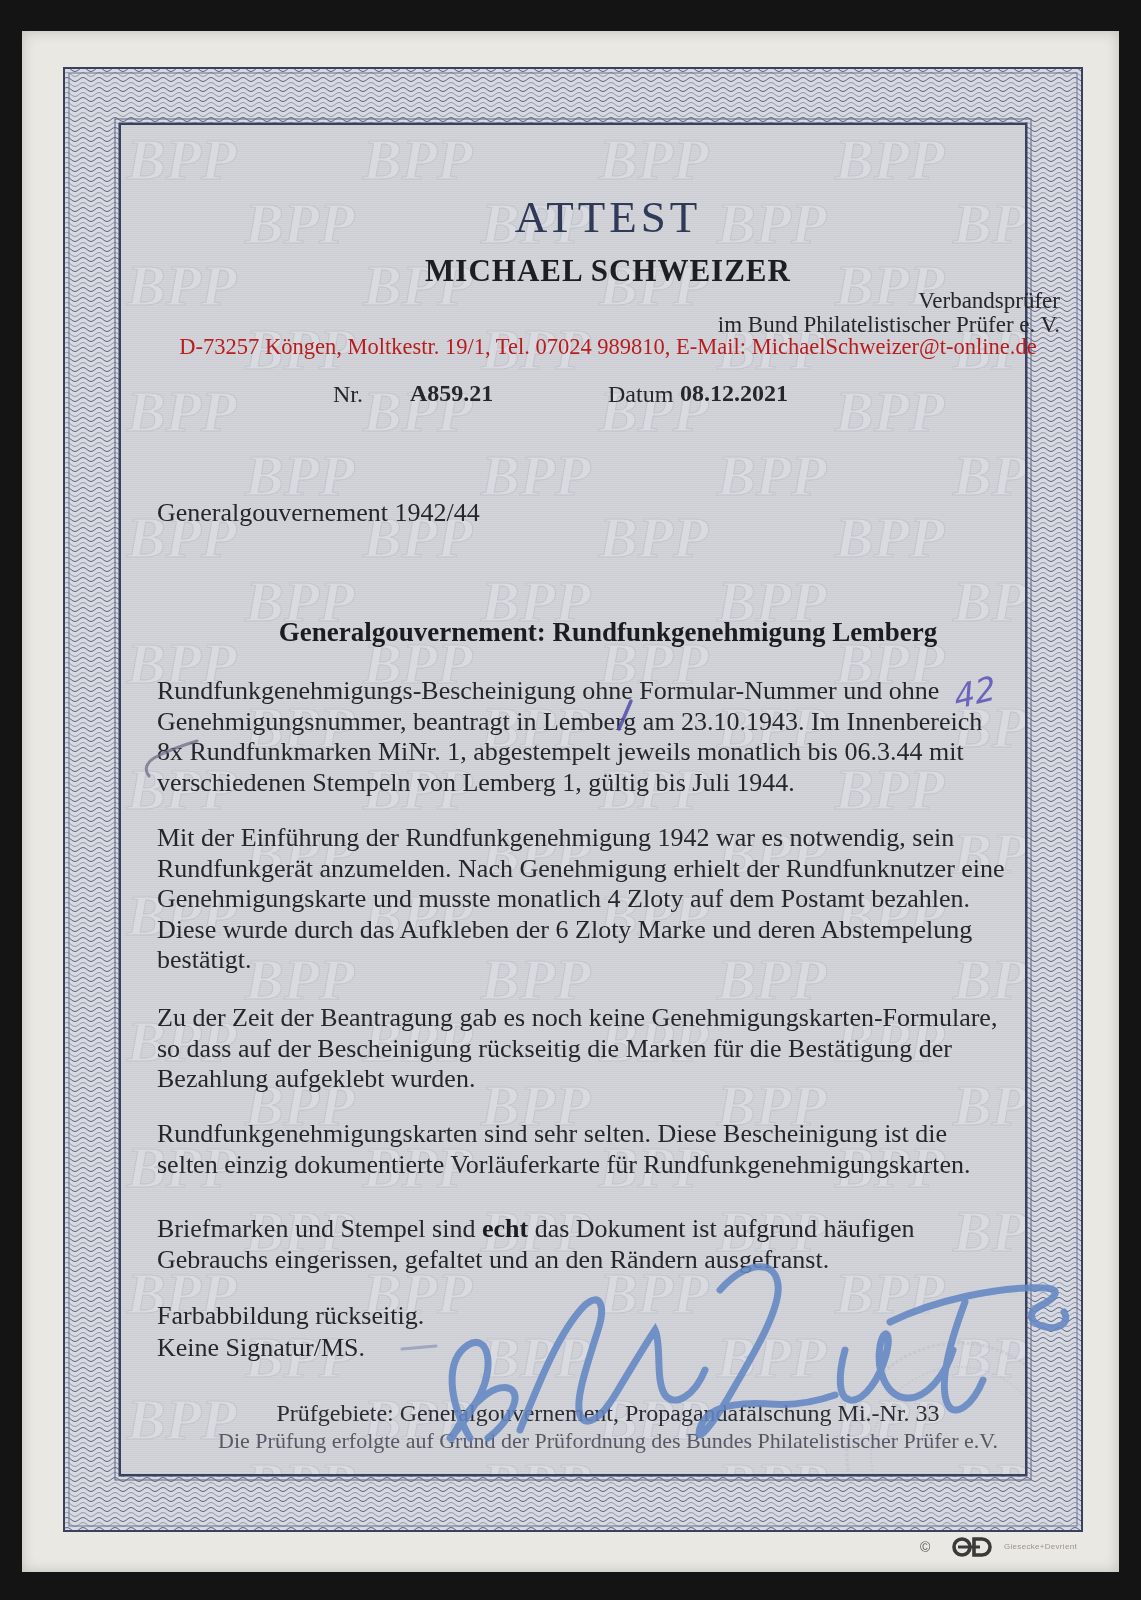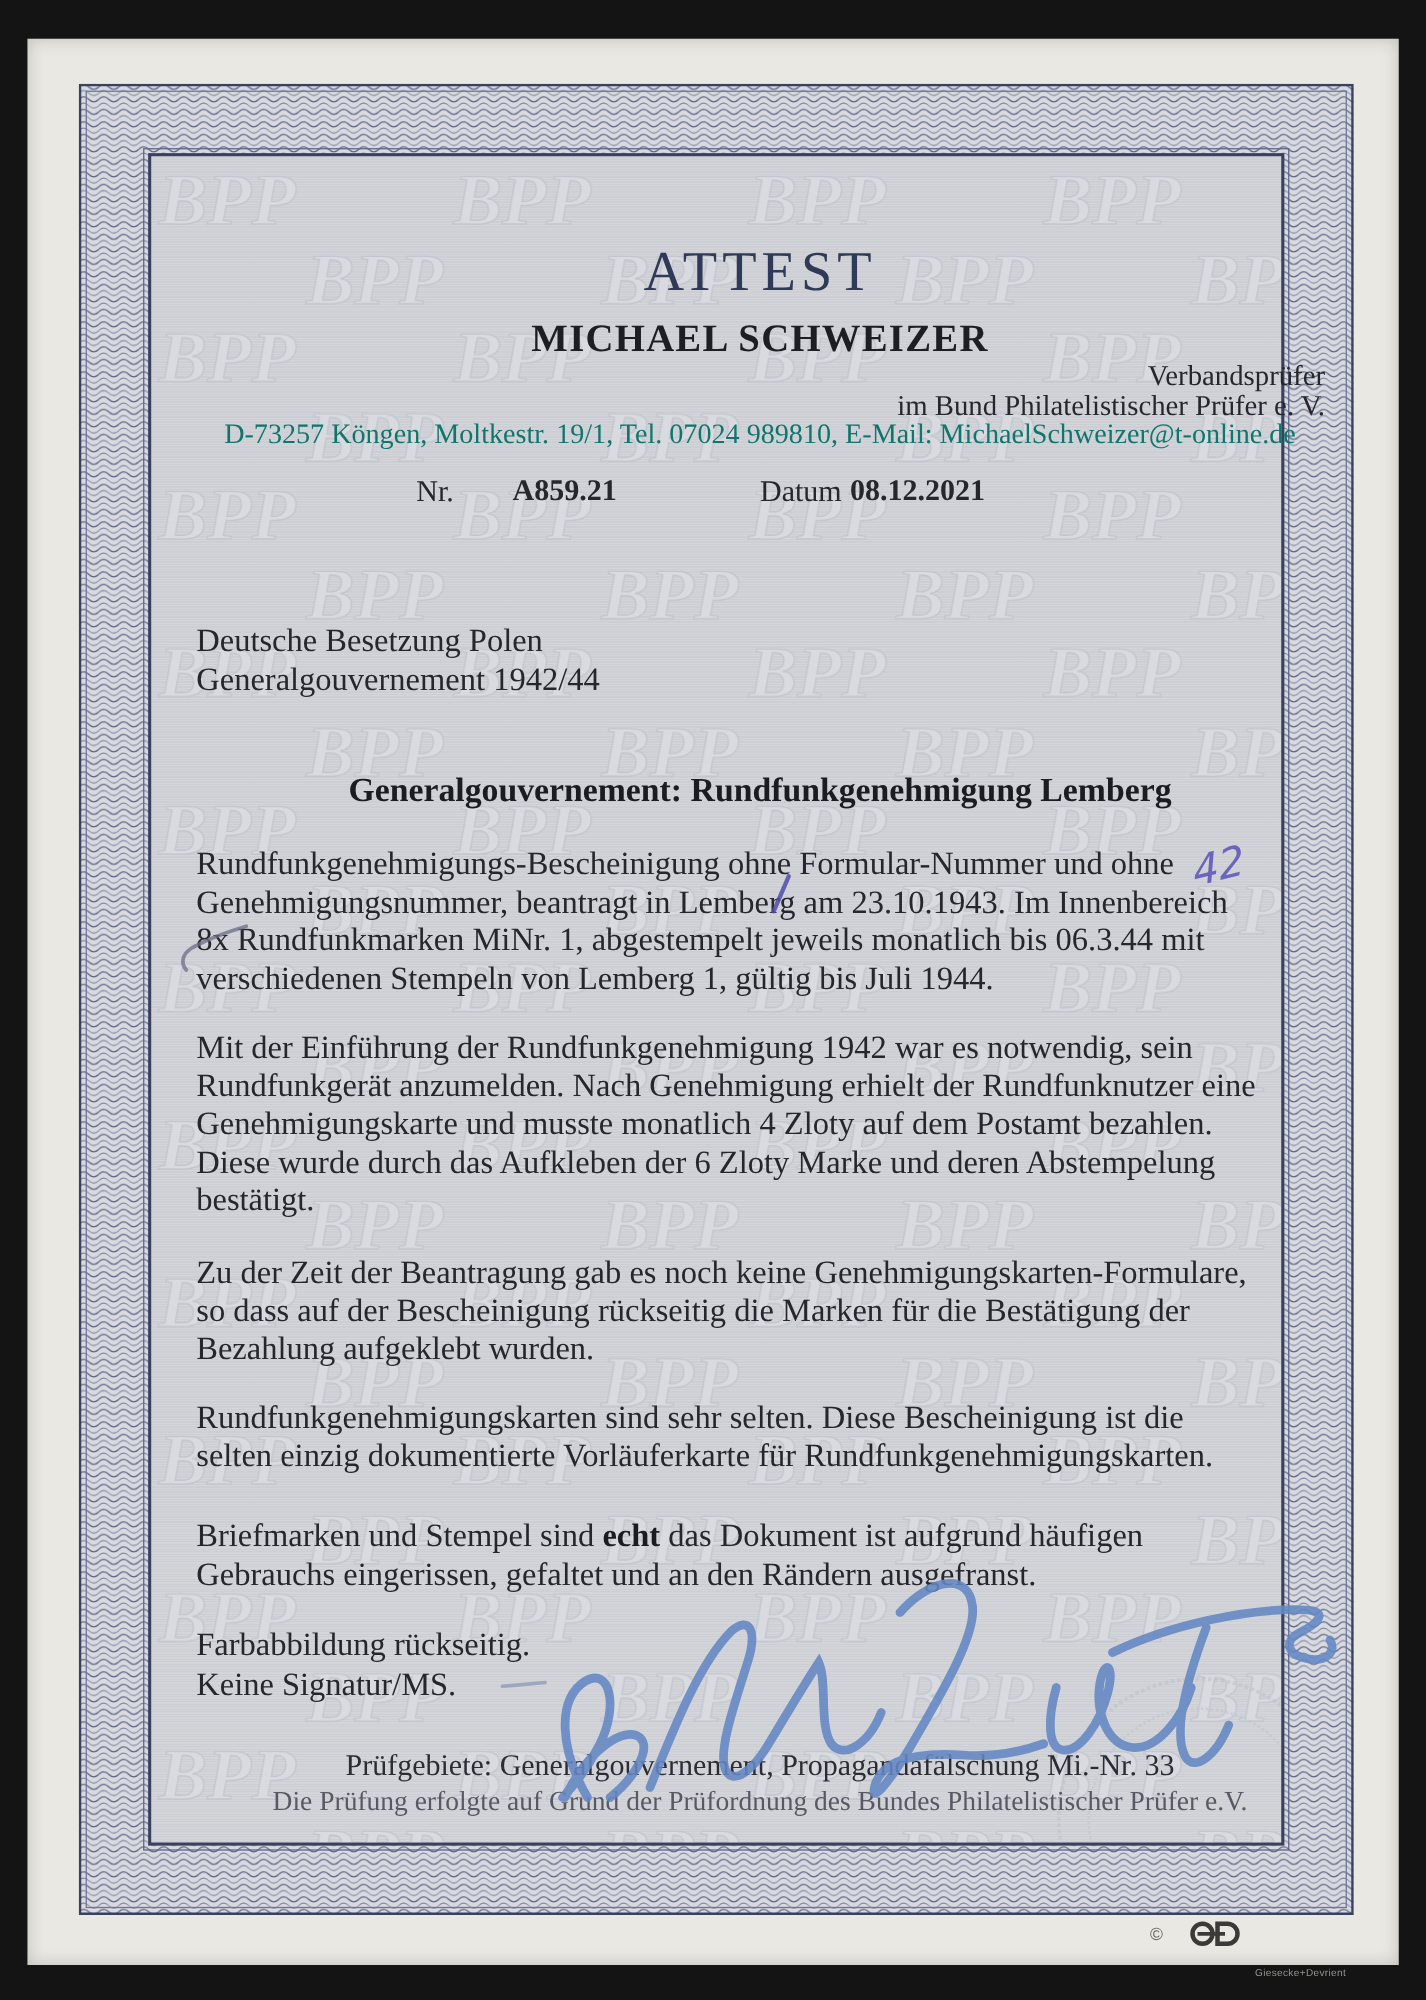--- a/index.html
+++ b/index.html
@@ -10,30 +10,30 @@
   #frame-svg{position:absolute;left:41px;top:36px;}
   #inner{position:absolute;left:99px;top:94px;width:904px;height:1349px;
          background:#d1d3d8;overflow:hidden;
          background-image:repeating-linear-gradient(0deg,rgba(110,116,134,.05) 0 1px,rgba(255,255,255,.045) 1px 2px);}
   #watermark-svg,#seal-svg{position:absolute;left:0;top:0;}
   .abs{position:absolute;}
   .center{left:99px;width:904px;text-align:center;padding-left:35px;}
   .attest{font-size:45px;letter-spacing:4px;color:#2e3a57;line-height:45px;}
   .name{font-size:31px;font-weight:bold;letter-spacing:1px;color:#1d1e24;line-height:31px;}
   .sub{font-size:23px;line-height:24px;color:#26262c;text-align:right;}
-  .contact{font-size:22.5px;line-height:23px;color:#0f766e;}
+  .contact{font-size:22.5px;line-height:23px;color:#b91c1c;}
   .meta{font-size:24px;line-height:25px;color:#26262c;}
   .body-block{left:135px;width:860px;font-size:26px;line-height:30.5px;color:#26262c;}
   .title{font-size:27px;font-weight:bold;color:#1b1c22;line-height:30px;}
   .footer1{font-size:24px;color:#2c2d34;line-height:26px;}
   .footer2{font-size:22px;color:#4a4d58;line-height:24px;opacity:.9;}
   .margin-note{font-size:33px;color:#5a52b8;font-family:"DejaVu Sans",sans-serif;
                font-style:italic;transform:rotate(-14deg) skewX(-8deg);opacity:.85;}
   #overlay-svg{position:absolute;left:0;top:0;pointer-events:none;}
-  .credit{font-size:8px;color:#97948c;font-family:"Liberation Sans",sans-serif;letter-spacing:.3px;margin-top:32px;}
+  .credit{font-size:8px;color:#97948c;font-family:"Liberation Sans",sans-serif;letter-spacing:.3px;}
   .copy{font-size:14px;color:#5f5f5c;font-family:"Liberation Sans",sans-serif;}
 </style>
 </head>
 <body>
 
 <div id="paper">
 
   <svg id="frame-svg" width="1020" height="1465" viewBox="0 0 1020 1465">
     <defs>
       <pattern id="gw" width="16" height="10" patternUnits="userSpaceOnUse">
@@ -70,21 +70,20 @@
   <div class="abs center sub" style="top:258px">Verbandsprüfer</div>
   <div class="abs center sub" style="top:282px">im Bund Philatelistischer Prüfer e. V.</div>
   <div class="abs center contact" style="top:304px">D-73257 Köngen, Moltkestr. 19/1, Tel. 07024 989810, E-Mail: MichaelSchweizer@t-online.de</div>
 
   <div class="abs meta" style="left:311px;top:351px">Nr.</div>
   <b class="abs meta" style="left:388px;top:350px">A859.21</b>
   <div class="abs meta" style="left:586px;top:351px">Datum</div>
   <b class="abs meta" style="left:658px;top:350px">08.12.2021</b>
 
   <div class="abs body-block" style="top:467px">
-    <div>Deutsche Besetzung Polen</div>
     <div>Generalgouvernement 1942/44</div>
   </div>
 
   <div class="abs center title" style="top:586px">Generalgouvernement: Rundfunkgenehmigung Lemberg</div>
 
   <div class="abs body-block" style="top:645px">
       <div>Rundfunkgenehmigungs-Bescheinigung ohne Formular-Nummer und ohne</div>
       <div>Genehmigungsnummer, beantragt in Lemberg am 23.10.1943. Im Innenbereich</div>
       <div>8x Rundfunkmarken MiNr. 1, abgestempelt jeweils monatlich bis 06.3.44 mit</div>
       <div>verschiedenen Stempeln von Lemberg 1, gültig bis Juli 1944.</div>

